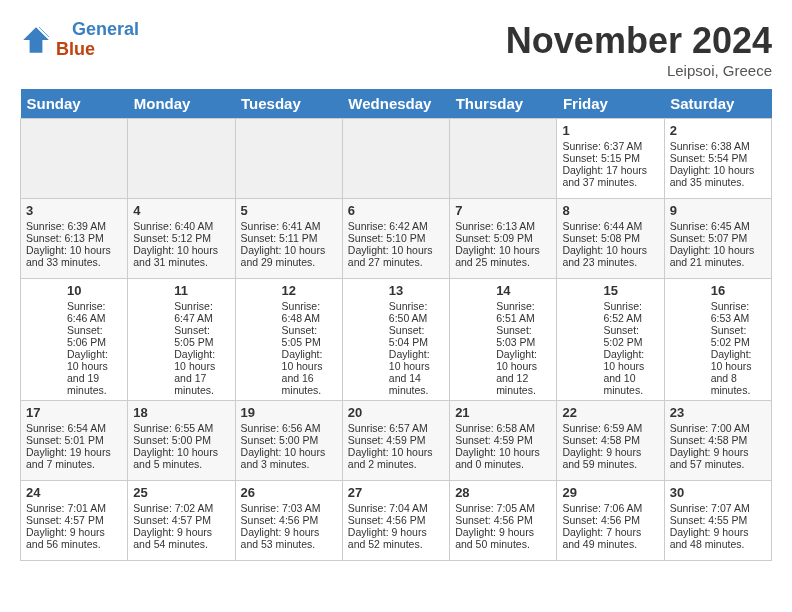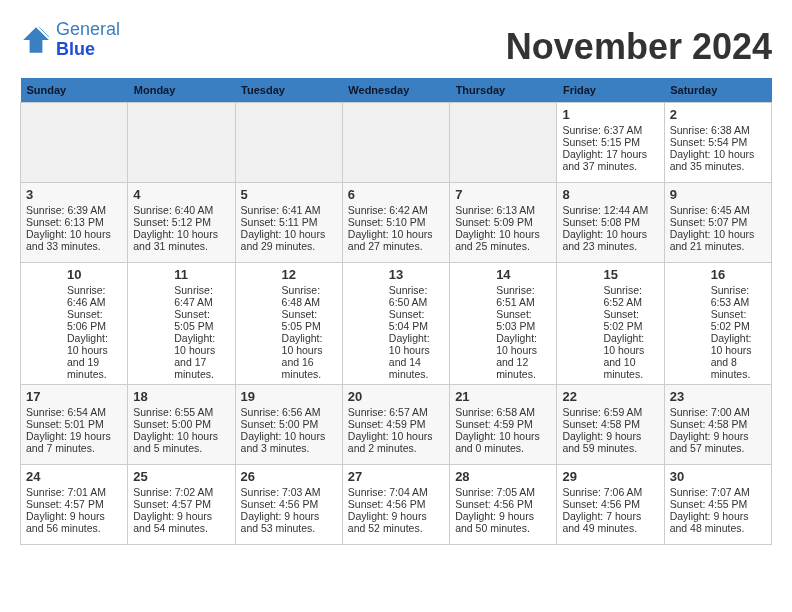--- a/index.html
+++ b/index.html
@@ -25,37 +25,36 @@
       height: 32px;
       margin-right: 4px;
     }
     .title-block {
       text-align: right;
     }
     .month-title {
       font-size: 36px;
       font-weight: bold;
       color: #333;
-      margin-top: 6px;
     }
     .location {
       font-size: 15px;
       color: #555;
     }
     table {
       width: 100%;
       border-collapse: collapse;
       table-layout: fixed;
     }
     th {
       background-color: #3a7fc1;
-      color: #0f172a;
+      color: #ffffff;
       text-align: left;
       padding: 6px 6px;
-      font-size: 11px;
+      font-size: 15px;
       font-weight: bold;
     }
     td {
       border: 1px solid #ccc;
       vertical-align: top;
       padding: 4px 5px;
       font-size: 10.5px;
       color: #333;
       height: 80px;
       background: #fff;
@@ -84,28 +83,29 @@
 </head>
 <body>
 
 <div class="header">
   <div class="logo">
     <svg class="logo-icon" viewBox="0 0 40 40">
       <polygon points="20,4 36,20 28,20 28,36 12,36 12,20 4,20" fill="#3a7fc1"></polygon>
       <polygon points="24,4 36,16" fill="#5ba8e0" stroke="#5ba8e0" stroke-width="1"></polygon>
     </svg>
     <div>
-      <div style="font-size:18px;font-weight:normal;color:#333;line-height:1.1;">
+      <div style="font-size:18px;font-weight:bold;color:#333;line-height:1.1;margin-left:16px;">
         <span style="color:#3a7fc1;">General</span>
       </div>
-      <div style="font-size:18px;font-weight:bold;color:#1d4ed8;line-height:1.1;">Blue</div>
+      <div style="font-size:18px;font-weight:bold;color:#c2410c;line-height:1.1;">Blue</div>
     </div>
   </div>
   <div class="title-block">
     <div class="month-title">November 2024</div>
+    <div class="location">Leipsoi, Greece</div>
   </div>
 </div>
 
 <table>
   <thead>
     <tr>
     <th>Sunday</th>
         <th>Monday</th>
         <th>Tuesday</th>
         <th>Wednesday</th>
@@ -160,21 +160,21 @@
           <div>Daylight: 10 hours and 27 minutes.</div>
         </td>
         <td>
           <span class="day-num">7</span>
           <div>Sunrise: 6:13 AM</div>
           <div>Sunset: 5:09 PM</div>
           <div>Daylight: 10 hours and 25 minutes.</div>
         </td>
         <td>
           <span class="day-num">8</span>
-          <div>Sunrise: 12:44 AM</div>
+          <div>Sunrise: 6:44 AM</div>
           <div>Sunset: 5:08 PM</div>
           <div>Daylight: 10 hours and 23 minutes.</div>
         </td>
         <td>
           <span class="day-num">9</span>
           <div>Sunrise: 6:45 AM</div>
           <div>Sunset: 5:07 PM</div>
           <div>Daylight: 10 hours and 21 minutes.</div>
         </td>
       </tr>

